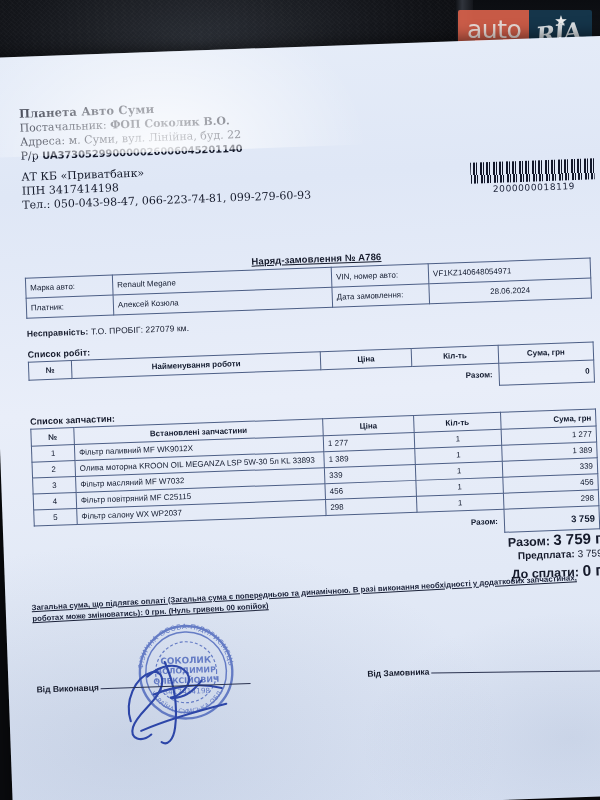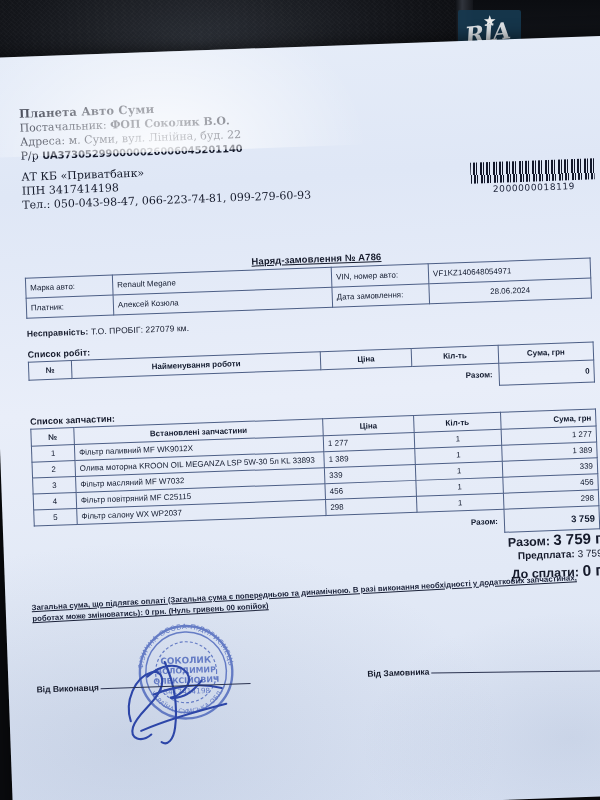--- a/index.html
+++ b/index.html
@@ -311,20 +311,21 @@
 <body>
 
 <div class="backdrop">
   <div class="backdrop-grain"></div>
   <div class="backdrop-panel"></div>
   <div class="backdrop-panel2"></div>
   <div class="backdrop-glint"></div>
 </div>
 
 <div class="ria-logo">
+  <div class="ria-auto">auto</div>
   <div class="ria-ria">
     <span class="star">★</span>
     <span class="txt">RIA</span>
     <span class="dotcom">.com</span>
   </div>
 </div>
 
 <div class="paper">
 <div class="sheet-inner">
 

